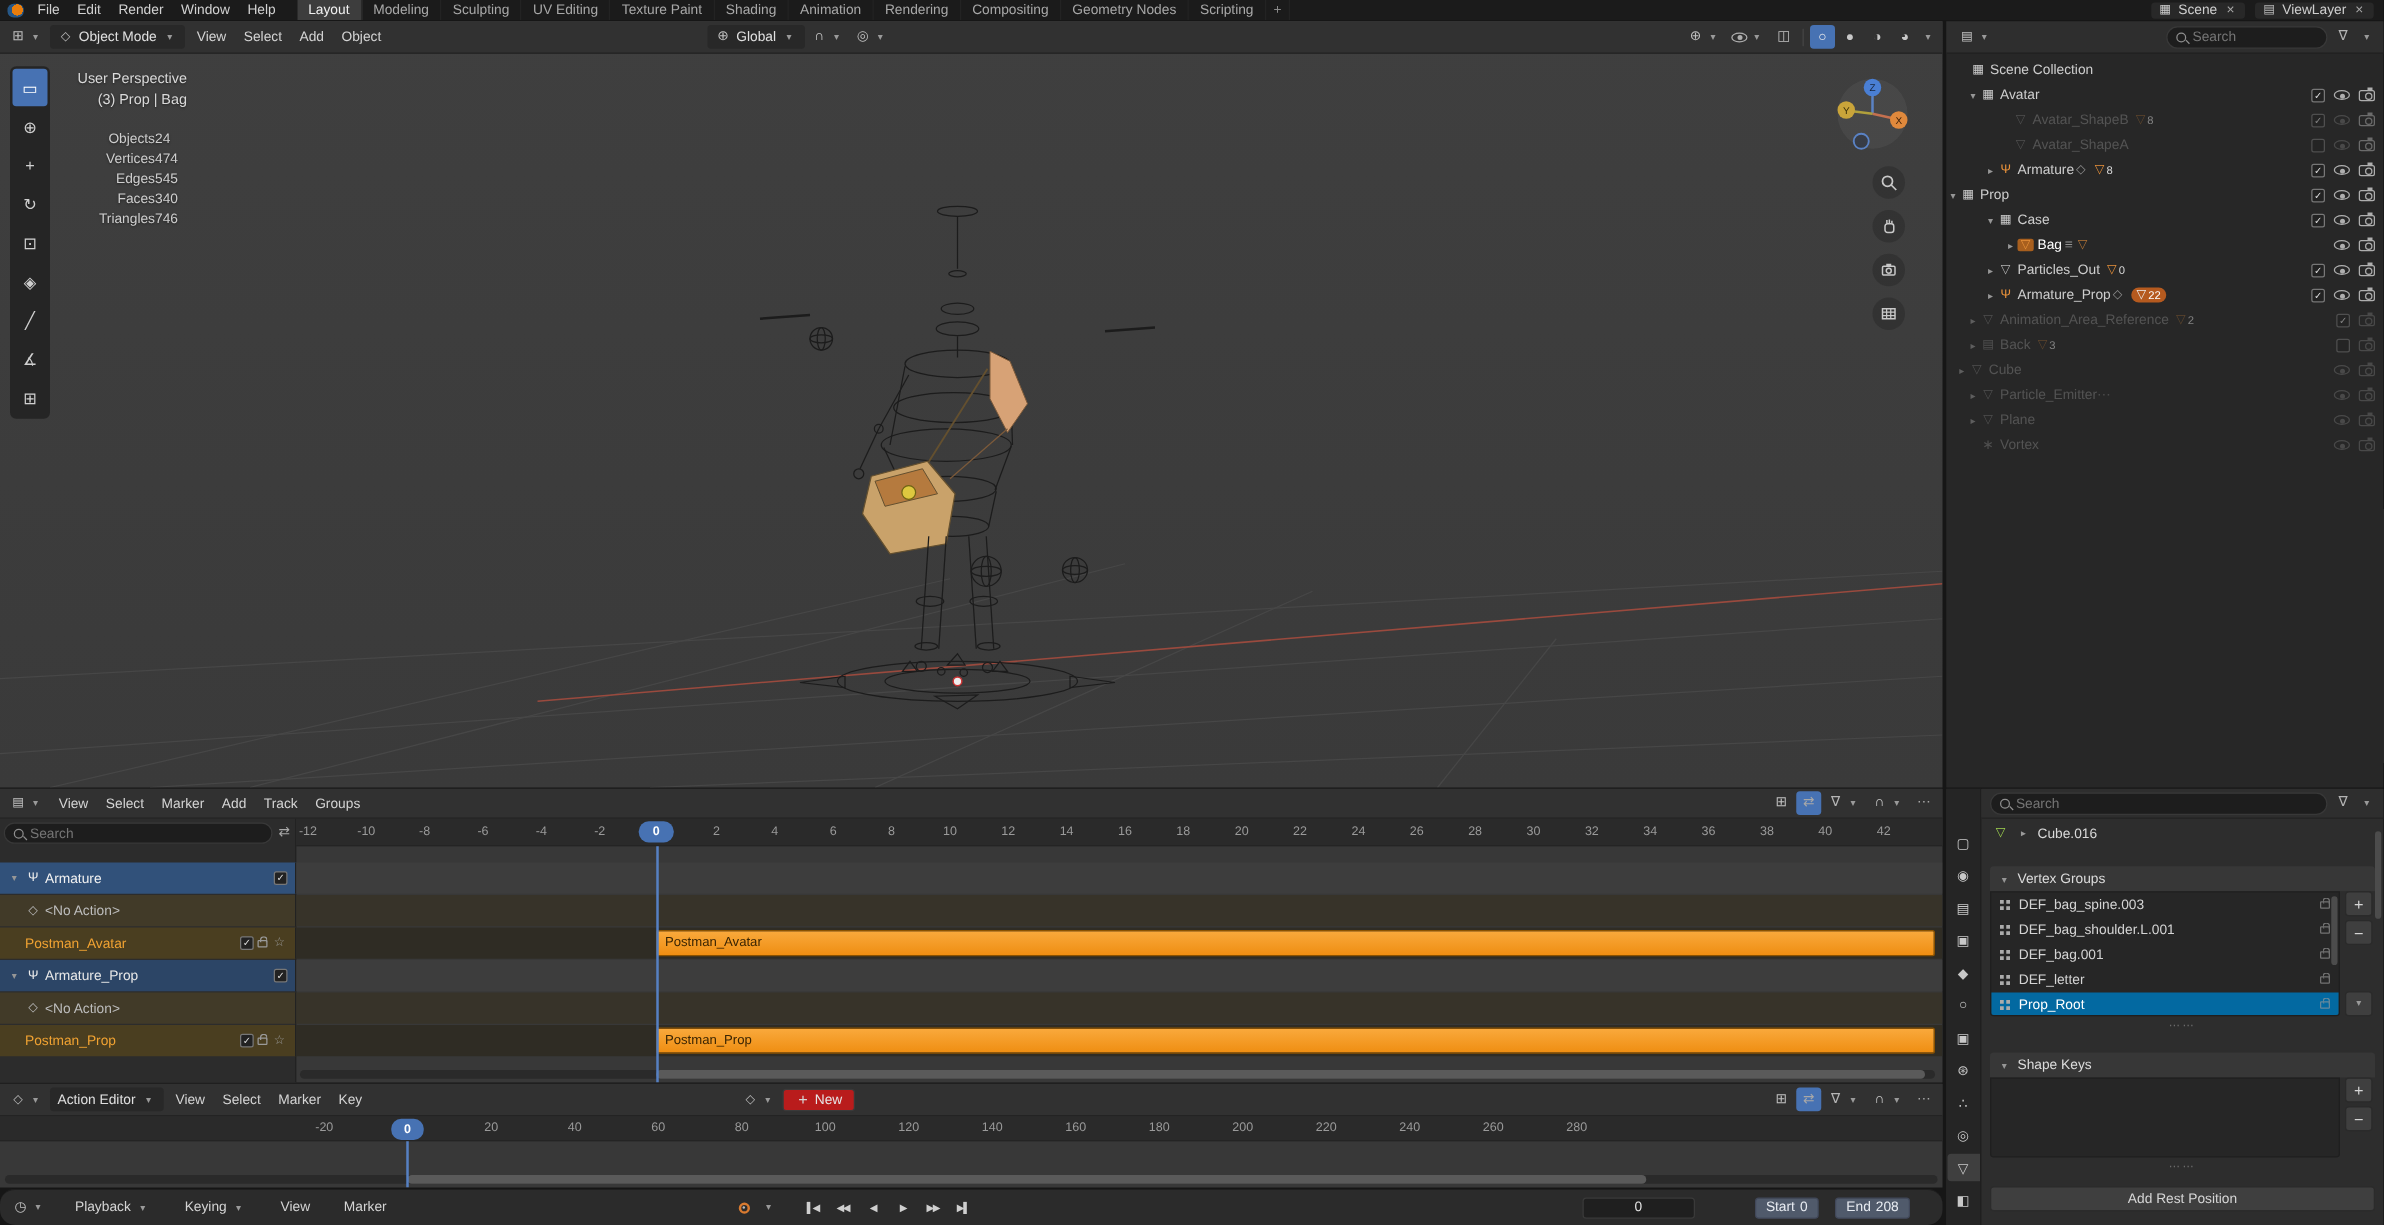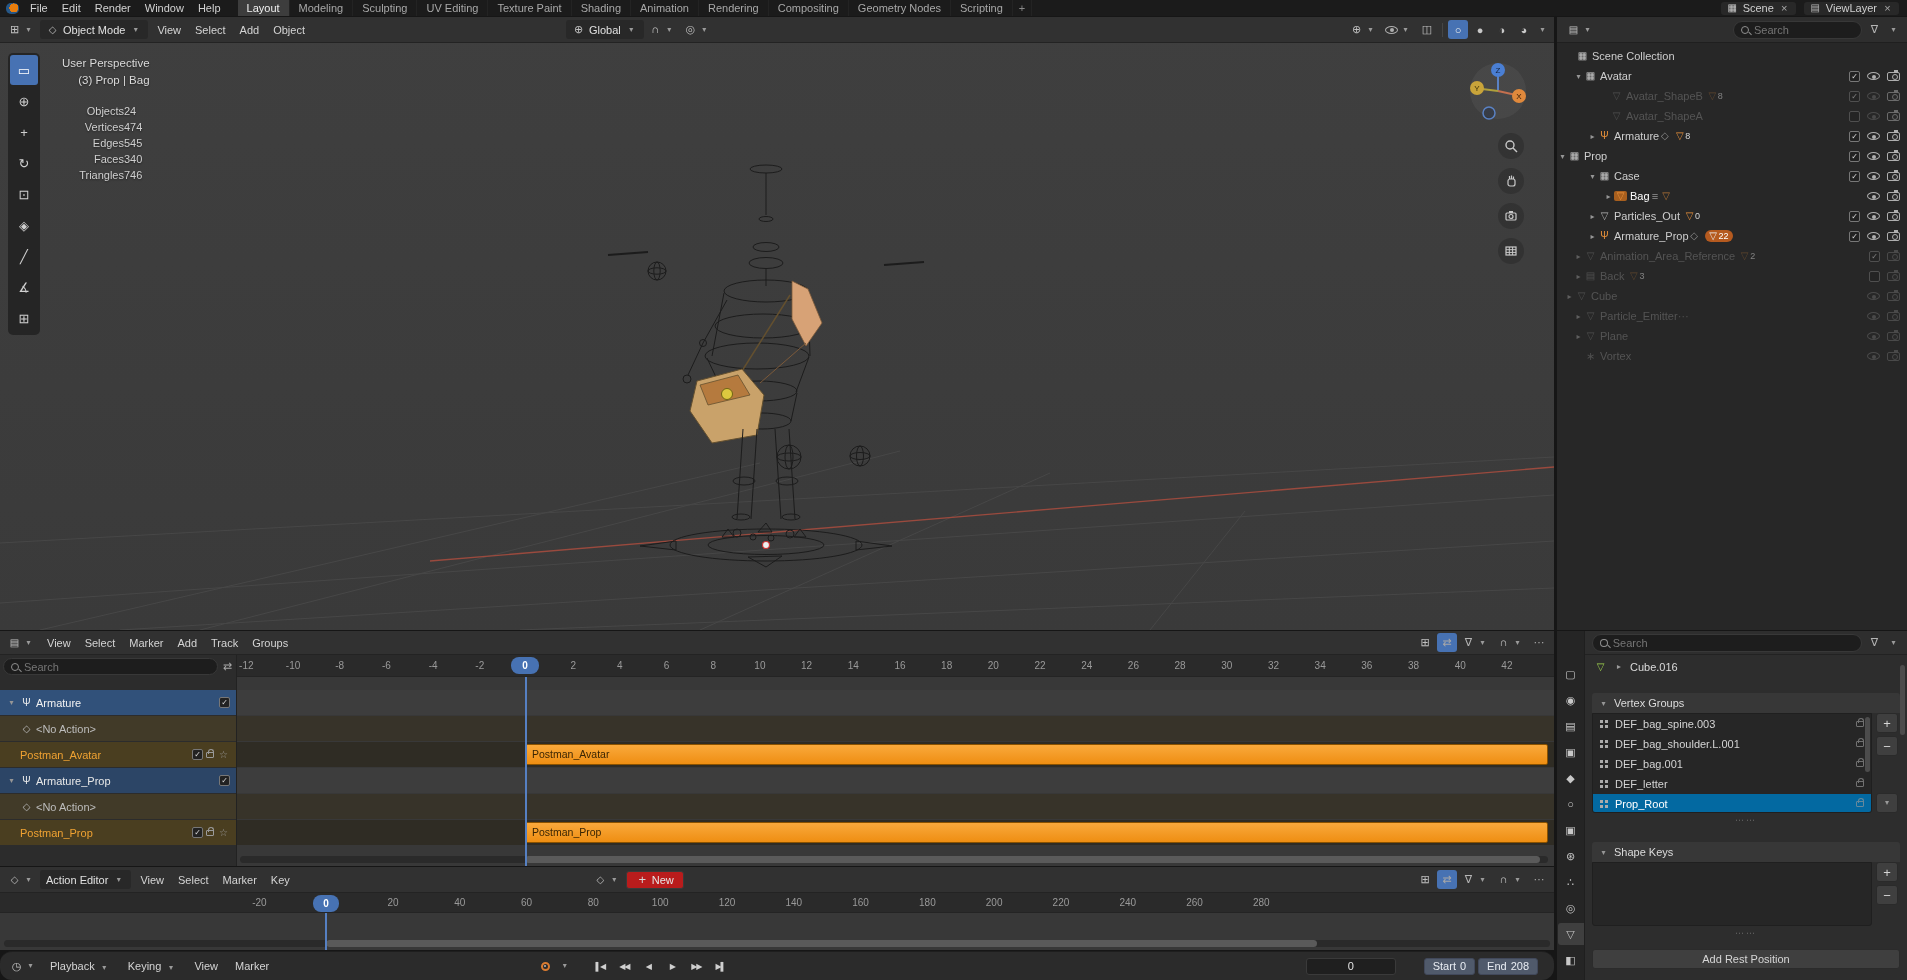--- a/index.html
+++ b/index.html
@@ -130,21 +130,21 @@
 
   
   #action { left:0; top:867px; width:1554px; height:83px; background:#383838; }
   .act-ruler { position:absolute; left:0; right:0; top:26px; height:20px; background:#2a2a2a; border-bottom:1px solid #242424; overflow:hidden; }
   .act-ruler .ruler-ticks { margin-left:226px; }
   .act-ruler .tick { width:66.8px; line-height:20px; }
   .act-body { position:absolute; left:0; right:0; top:46px; bottom:0; }
   .btn { display:inline-flex; align-items:center; gap:3px; background:#b91c1c; border:1px solid #3a3a3a; border-radius:3px; height:18px; padding:0 9px; color:#e6e6e6; }
 
   
-  #playbar { left:0; top:951px; width:1554px; height:29px; background:#2b2b2b; border-top:1px solid #1e1e1e; display:flex; align-items:center; padding:0 7px; gap:3px;border-radius:12px; }
+  #playbar { left:0; top:951px; width:1554px; height:29px; background:#2b2b2b; border-top:1px solid #1e1e1e; display:flex; align-items:center; padding:0 7px; gap:13px;border-radius:12px; }
   .transport { display:flex; align-items:center; gap:2px; margin-left:255px; }
   .tr-btn { min-width:22px; height:18px; border-radius:3px; display:flex; align-items:center; justify-content:center; color:#cfcfcf; font-size:8px; letter-spacing:-1px; padding:0 3px; }
   .field { background:#1f1f1f; border:1px solid #3a3a3a; border-radius:3px; height:17px; display:flex; align-items:center; justify-content:center; color:#e3e3e3; }
   .range-field { background:#505a6b; border:1px solid #41485a; border-radius:3px; height:17px; display:flex; align-items:center; justify-content:center; gap:4px; color:#e8ecf2; padding:0 8px; }
 
   
   #props { left:1557px; top:631px; width:350px; height:349px; background:#2d2d2d; }
   .ptabs { position:absolute; left:0; top:0; width:28px; height:100%; background:#252525; border-right:1px solid #1f1f1f; display:flex; flex-direction:column; align-items:center; padding-top:32px; gap:4px; }
   .ptab { width:26px; height:22px; display:flex; align-items:center; justify-content:center; border-radius:3px 0 0 3px; }
   .ptab .gi::after { font-size:12px; color:#9a9a9a; }

